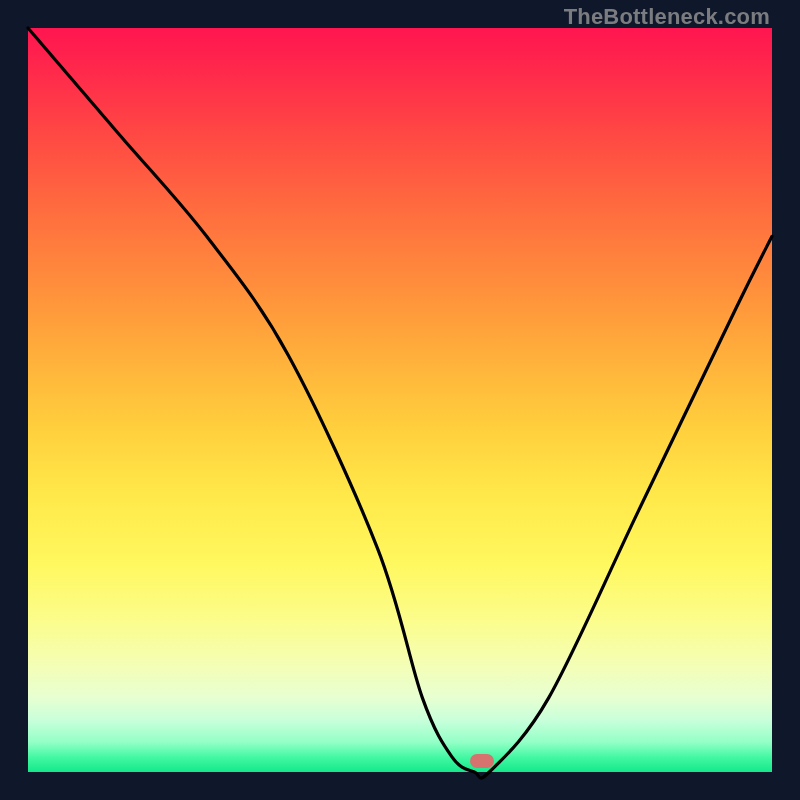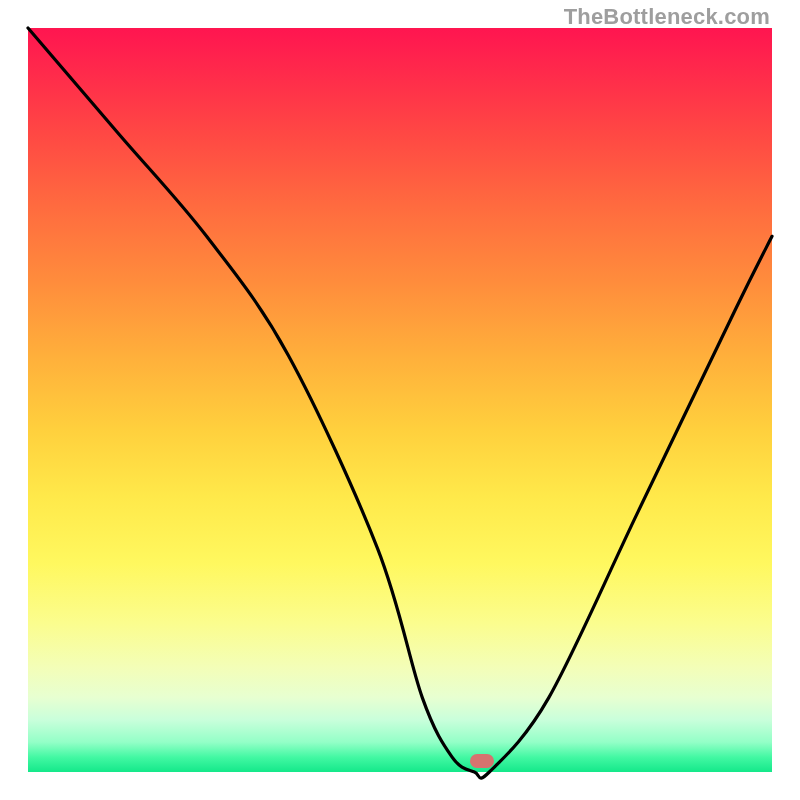--- a/index.html
+++ b/index.html
@@ -8,21 +8,21 @@
     width: 800px;
     height: 800px;
     overflow: hidden;
     background: #000;
     font-family: Arial, Helvetica, sans-serif;
   }
   .frame {
     position: relative;
     width: 800px;
     height: 800px;
-    background: #ffffff;
+    background: #0f172a;
   }
   .plot {
     position: absolute;
     left: 28px;
     top: 28px;
     width: 744px;
     height: 744px;
     
     background:
       linear-gradient(to bottom,

